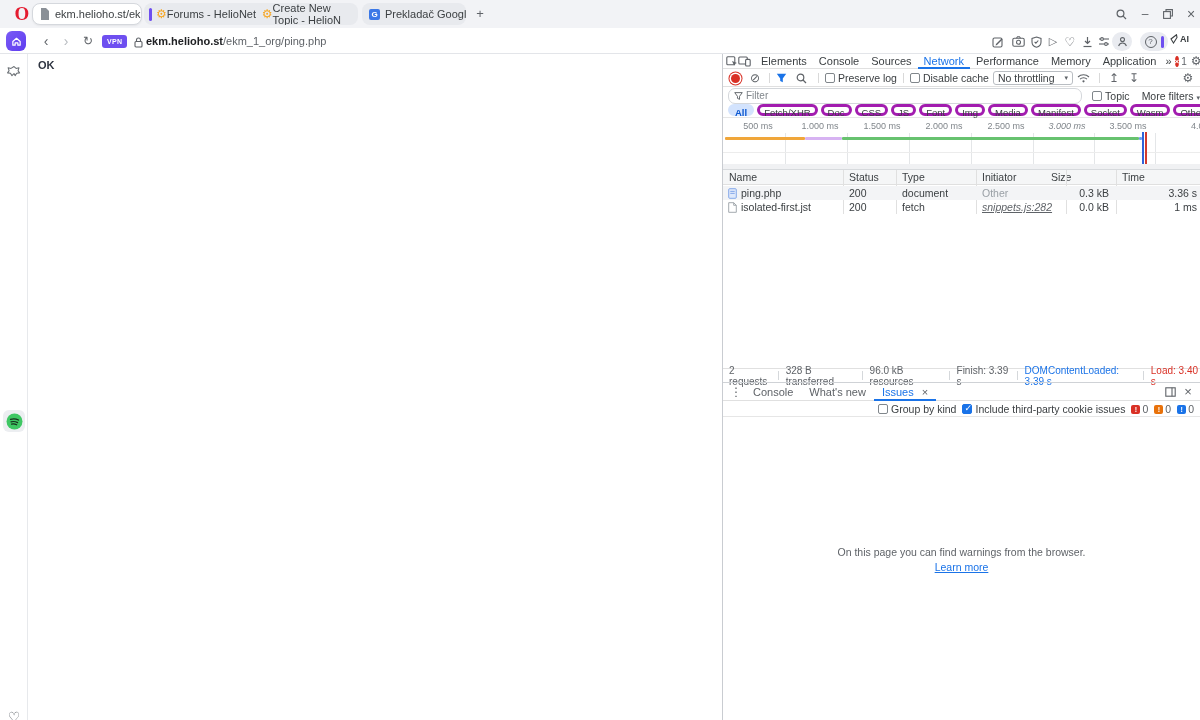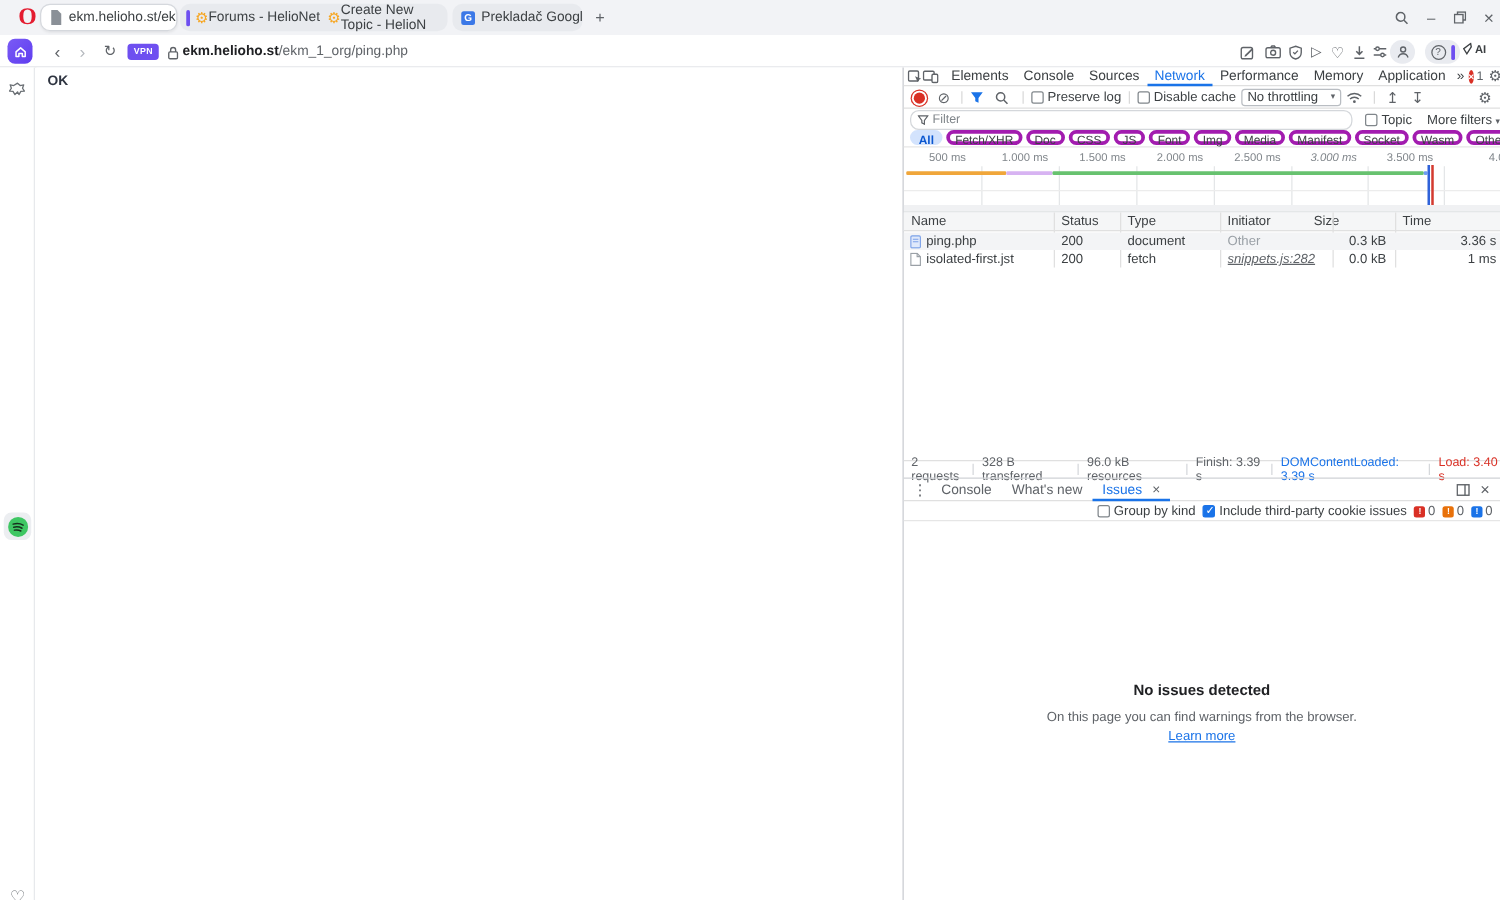--- a/index.html
+++ b/index.html
@@ -504,20 +504,19 @@
         <span class="sev-badge" style="background:#e8710a;">!</span>
         <span>0</span>
       </span>
       <span class="sev">
         <span class="sev-badge" style="background:#1a73e8;">!</span>
         <span>0</span>
       </span>
     </div>
 
     <div id="issues-empty">
-      <h3>No issues detected</h3>
       <p>
         <span>On this page you can find warnings from the browser.</span>
         <a href="#">Learn more</a>
       </p>
     </div>
   </div>
 </div>
 
 </body></html>

